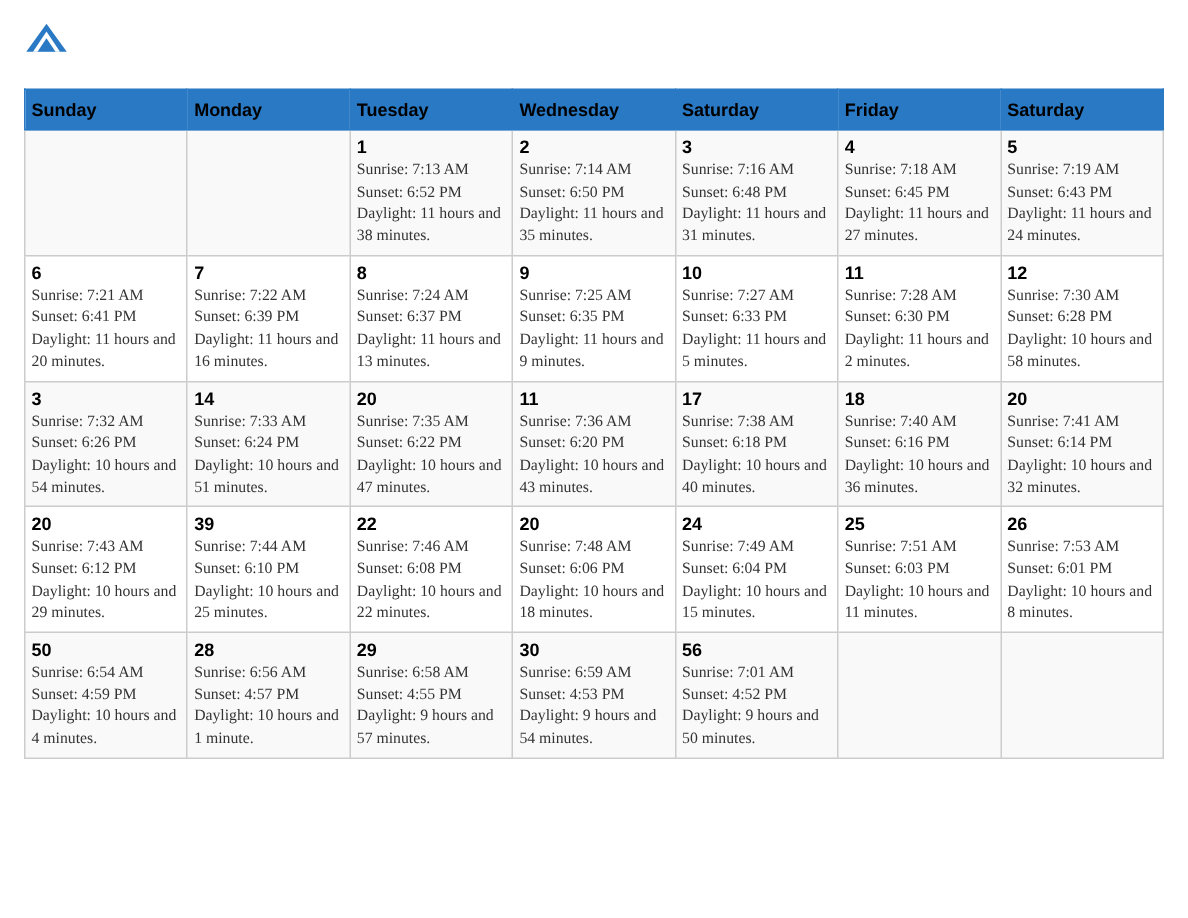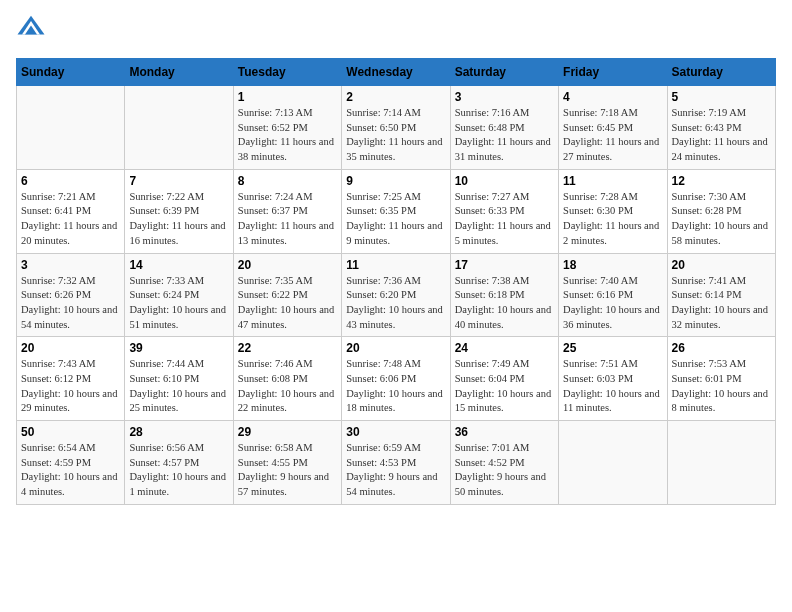--- a/index.html
+++ b/index.html
@@ -369,21 +369,21 @@
       </td>
         <td>
         <span class="day-num">30</span>
         <div class="cell-content">
           Sunrise: 6:59 AM<br>
           Sunset: 4:53 PM<br>
           Daylight: 9 hours and 54 minutes.
         </div>
       </td>
         <td>
-        <span class="day-num">36</span>
+        <span class="day-num">56</span>
         <div class="cell-content">
           Sunrise: 7:01 AM<br>
           Sunset: 4:52 PM<br>
           Daylight: 9 hours and 50 minutes.
         </div>
       </td>
         <td class="empty-cell"></td>
         <td class="empty-cell"></td>
       </tr>
     </tbody>

